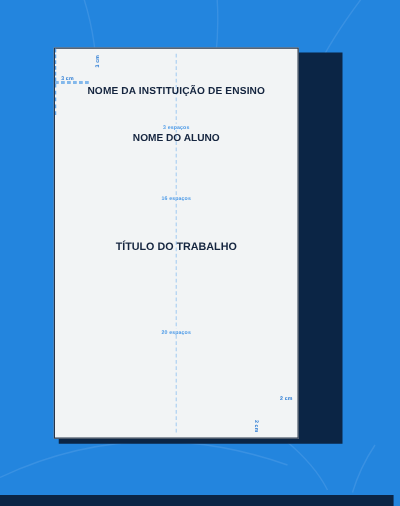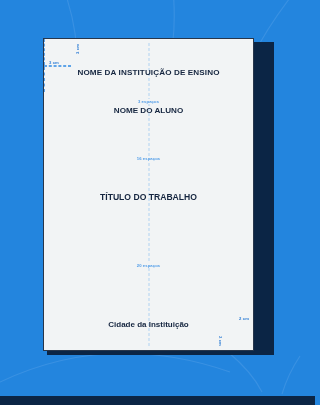--- a/index.html
+++ b/index.html
@@ -15,21 +15,21 @@
   #bottom-band{
     position:absolute;left:0;bottom:0;width:315px;height:9px;
     background:#0B2545;
   }
   
   #sheet-shadow{
     position:absolute;left:47px;top:42px;width:227px;height:313px;
     background:#0B2545;
   }
   #sheet{
-    position:absolute;left:43px;top:38px;width:211px;height:313px;
+    position:absolute;left:43px;top:38px;width:196px;height:313px;
     background:#F2F4F5;
     border:1px solid #27364B;
     box-sizing:border-box;
   }
   
   #centre-line{
     position:absolute;left:50%;top:4px;bottom:4px;width:0;
     border-left:1px dashed #AFD2F2;
     transform:translateX(-0.5px);
   }
@@ -105,21 +105,20 @@
     <span>16 espaços</span>
   </div>
 
   <div class="block strong t-titulo">TÍTULO DO TRABALHO</div>
 
   <div class="espaco e-20">
     <span>20 espaços</span>
   </div>
 
   <div class="block strong t-rodape">
-    <div>Cidade da Instituição</div>
   </div>
 
   <div id="g-top-v"></div>
   <div id="g-left-h"></div>
   <div class="dim-label" id="lbl-3cm-top">3 cm</div>
   <div class="dim-label" id="lbl-3cm-left">3 cm</div>
 
   <div id="g-bot-h"></div>
   <div id="g-right-v"></div>
   <div class="dim-label" id="lbl-2cm-bot">2 cm</div>

